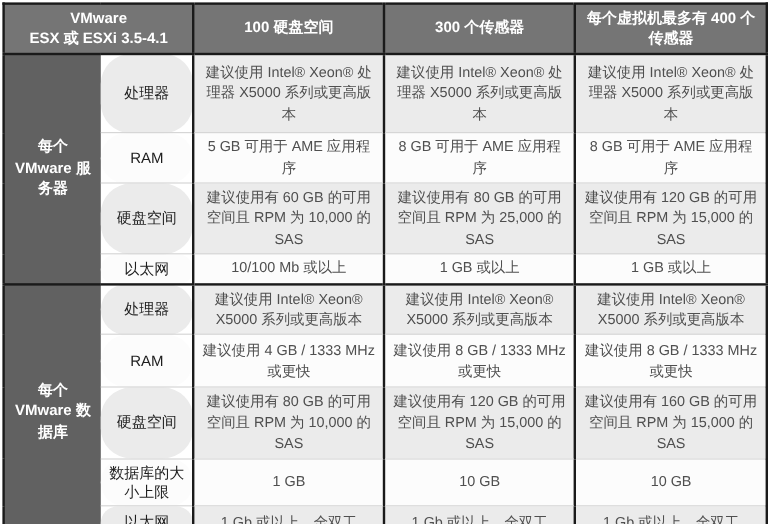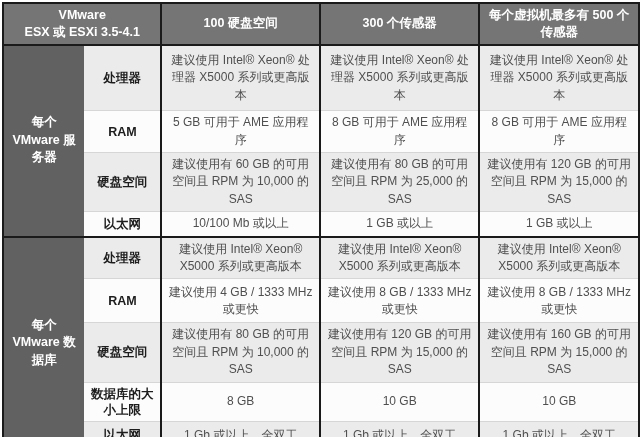--- a/index.html
+++ b/index.html
@@ -54,23 +54,24 @@
     color: var(--header-fg, #ffffff);
     font-size: 12.5px;
     font-weight: bold;
     line-height: 1.4;
     margin-left: 27px;
   }
 
   
   td.rlabel {
     font-size: 12.5px;
-    font-weight: bold;
+    font-weight: normal;
     color: var(--label-fg, #1d1d1d);
     line-height: 1.3;
+    border-radius: 25px;
   }
 
   
   td.val {
     font-size: 12px;
     color: var(--value-fg, #4f4f4f);
     line-height: 1.45;
   }
 
   tr.shade-a td.rlabel, tr.shade-a td.val { background: var(--row-alt-bg, #ebebeb); margin-top: 48px; }
@@ -107,21 +108,21 @@
     </colgroup>
 
     <tbody>
         <tr class="hdr h-hdr">
       <th colspan="2">
         <div>VMware</div>
         <div>ESX 或  ESXi 3.5-4.1</div>
       </th>
       <th class="vsep">100 硬盘空间</th>
       <th class="vsep">300 个传感器</th>
-      <th class="vsep">每个虚拟机最多有  500 个传感器</th>
+      <th class="vsep">每个虚拟机最多有  400 个传感器</th>
     </tr>
 
     <tr class="shade-a h-68">
       <td class="group" rowspan="4">每个 VMware 服务器</td>
       <td class="rlabel">处理器</td>
       <td class="val vsep">建议使用  Intel® Xeon® 处理器  X5000 系列或更高版本</td>
       <td class="val vsep">建议使用  Intel® Xeon® 处理器  X5000 系列或更高版本</td>
       <td class="val vsep">建议使用  Intel® Xeon® 处理器  X5000 系列或更高版本</td>
     </tr>
     <tr class="shade-b divided h-40">
@@ -157,21 +158,21 @@
       <td class="val vsep">建议使用  8 GB / 1333 MHz 或更快</td>
     </tr>
     <tr class="shade-a divided h-54">
       <td class="rlabel">硬盘空间</td>
       <td class="val vsep">建议使用有  80 GB 的可用空间且  RPM 为  10,000 的  SAS</td>
       <td class="val vsep">建议使用有  120 GB 的可用空间且  RPM 为  15,000 的  SAS</td>
       <td class="val vsep">建议使用有  160 GB 的可用空间且  RPM 为  15,000 的  SAS</td>
     </tr>
     <tr class="shade-b divided h-32">
       <td class="rlabel">数据库的大小上限</td>
-      <td class="val vsep">8 GB</td>
+      <td class="val vsep">1 GB</td>
       <td class="val vsep">10 GB</td>
       <td class="val vsep">10 GB</td>
     </tr>
     <tr class="shade-a divided h-29">
       <td class="rlabel">以太网</td>
       <td class="val vsep">1 Gb 或以上，全双工</td>
       <td class="val vsep">1 Gb 或以上，全双工</td>
       <td class="val vsep">1 Gb 或以上，全双工</td>
     </tr>
   </tbody>

